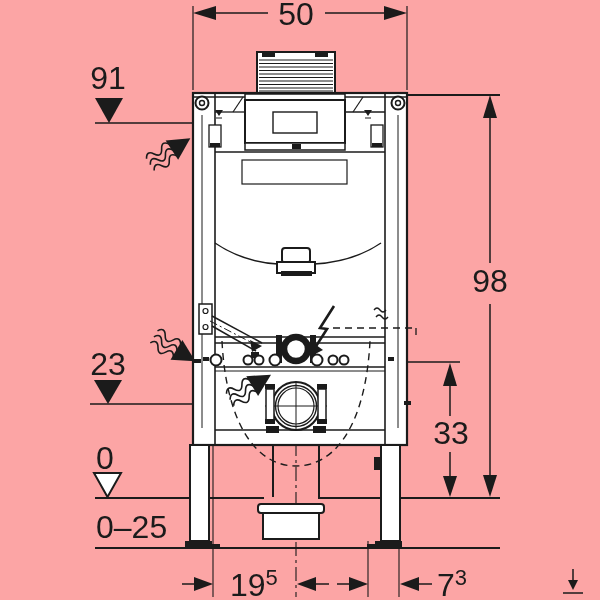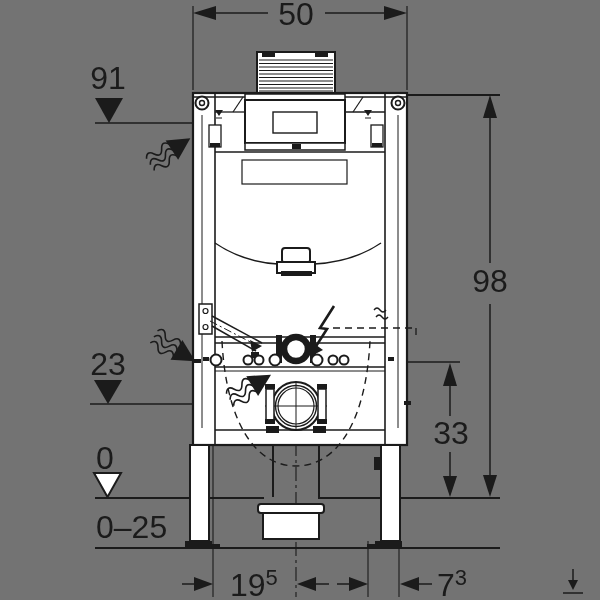--- a/index.html
+++ b/index.html
@@ -1,16 +1,16 @@
 <!DOCTYPE html>
 <html><head>
 <meta charset="utf-8">
 <style>
   html,body{margin:0;padding:0;background:#fff;}
-  .canvas{position:relative;width:600px;height:600px;background:#737373;overflow:hidden;}
+  .canvas{position:relative;width:600px;height:600px;background:#fca5a5;overflow:hidden;}
   svg{display:block;}
   text{font-family:"Liberation Sans","DejaVu Sans",sans-serif;fill:#1b1b1b;}
   .dim{font-size:32px;}
   .sup{font-size:22px;}
 </style>
 </head>
 <body>
 
 <div class="canvas">
 <svg width="600" height="600" viewBox="0 0 600 600">

